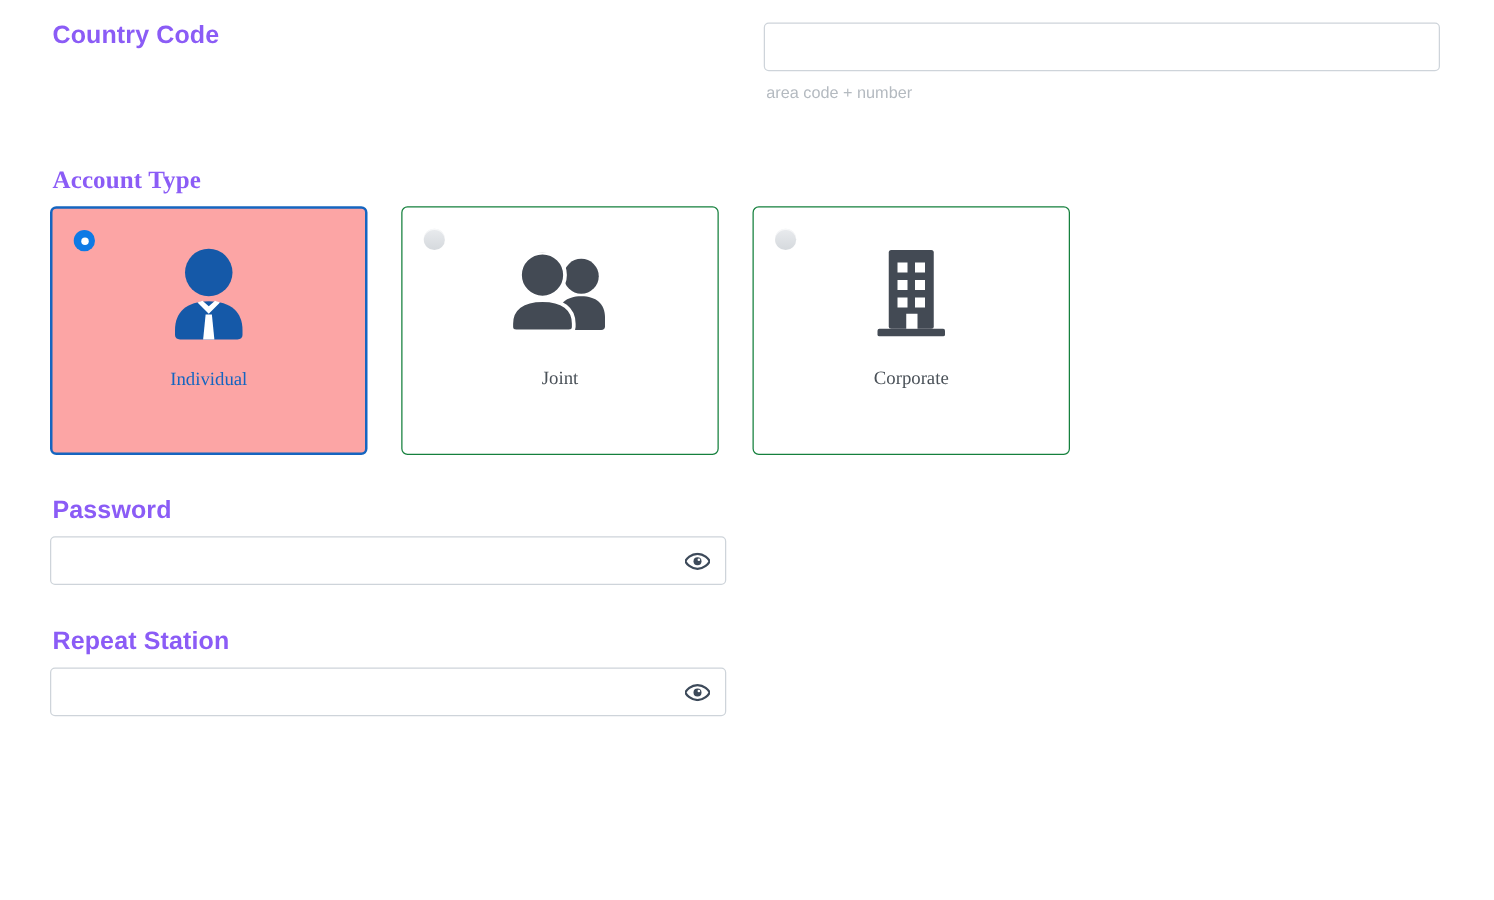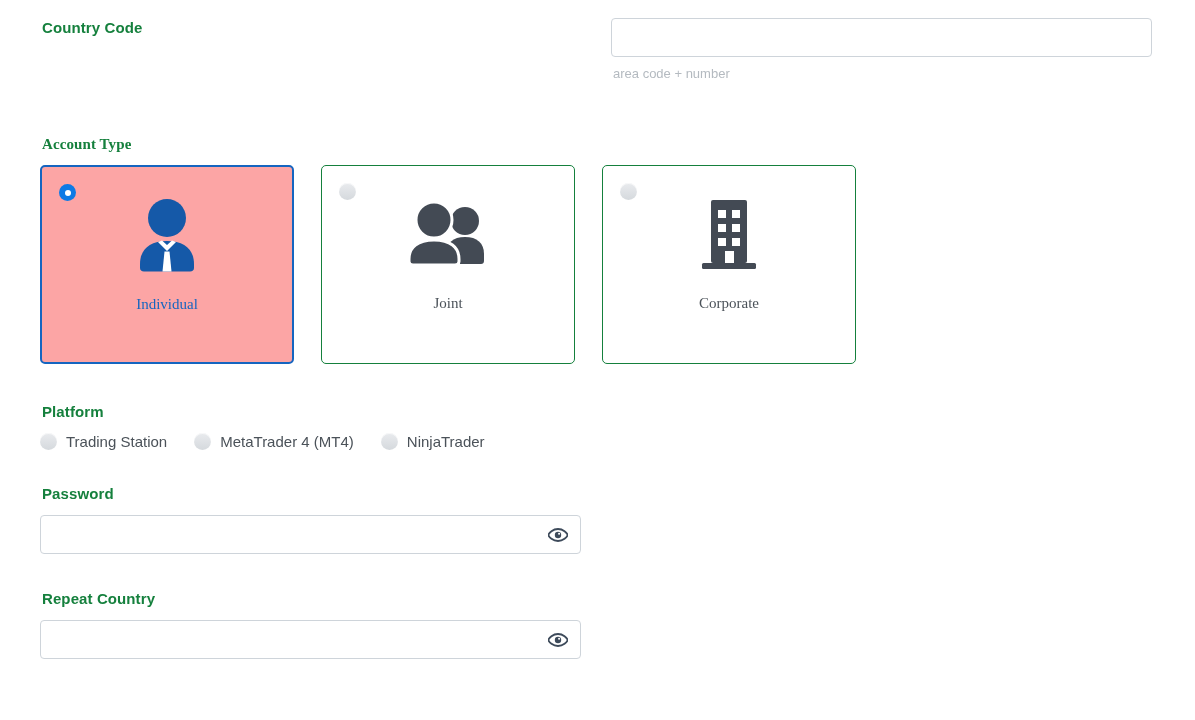--- a/index.html
+++ b/index.html
@@ -25,23 +25,23 @@
 
   
   .row {
     display: flex;
     gap: 30px;
   }
   .col {
     width: 541px;
   }
   .field-label {
-    font-size: 15px;
+    font-size: 20px;
     font-weight: bold;
-    color: #15803d;
+    color: #8b5cf6;
     letter-spacing: .1px;
     margin: 0 0 11px 2px;
     line-height: 20px;
   }
   .control {
     position: relative;
     box-sizing: border-box;
     width: 541px;
     height: 39px;
     border: 1px solid #ced4da;
@@ -276,54 +276,37 @@
             <rect x="34" y="40" width="8" height="8" fill="#ffffff"></rect>
             <rect x="27" y="53" width="9" height="12" fill="#ffffff"></rect>
           </svg>
         </span>
         <span class="card-label">Corporate</span>
       </div>
 
     </div>
   </div>
 
-  <div class="sec-platform">
-    <div class="field-label">Platform</div>
-    <div class="radio-row">
-      <label class="radio-item">
-        <span class="radio-dot"></span>
-        <span class="radio-label">Trading Station</span>
-      </label>
-      <label class="radio-item">
-        <span class="radio-dot"></span>
-        <span class="radio-label">MetaTrader 4 (MT4)</span>
-      </label>
-      <label class="radio-item">
-        <span class="radio-dot"></span>
-        <span class="radio-label">NinjaTrader</span>
-      </label>
-    </div>
-  </div>
 
   <div class="sec-password">
     <div class="field-label">Password</div>
     <div class="control">
       <input class="text-input" type="password" placeholder="" style="">
       <button class="eye-btn">
         <svg width="20" height="14" viewBox="0 0 20 14" aria-hidden="true">
           <path d="M10 1 C4.5 1 1.2 5.2 0.6 6.4 C0.4 6.8 0.4 7.2 0.6 7.6 C1.2 8.8 4.5 13 10 13 C15.5 13 18.8 8.8 19.4 7.6 C19.6 7.2 19.6 6.8 19.4 6.4 C18.8 5.2 15.5 1 10 1 Z" fill="none" stroke="#3d4a5a" stroke-width="1.8"></path>
           <circle cx="10" cy="7" r="3.2" fill="#3d4a5a"></circle>
           <circle cx="11.1" cy="5.8" r="1.05" fill="#ffffff"></circle>
         </svg>
       </button>
     </div>
   </div>
 
   <div class="sec-repeat">
-    <div class="field-label">Repeat Country</div>
+    <div class="field-label">Repeat Station</div>
     <div class="control">
       <input class="text-input" type="password" placeholder="" style="">
       <button class="eye-btn">
         <svg width="20" height="14" viewBox="0 0 20 14" aria-hidden="true">
           <path d="M10 1 C4.5 1 1.2 5.2 0.6 6.4 C0.4 6.8 0.4 7.2 0.6 7.6 C1.2 8.8 4.5 13 10 13 C15.5 13 18.8 8.8 19.4 7.6 C19.6 7.2 19.6 6.8 19.4 6.4 C18.8 5.2 15.5 1 10 1 Z" fill="none" stroke="#3d4a5a" stroke-width="1.8"></path>
           <circle cx="10" cy="7" r="3.2" fill="#3d4a5a"></circle>
           <circle cx="11.1" cy="5.8" r="1.05" fill="#ffffff"></circle>
         </svg>
       </button>
     </div>

